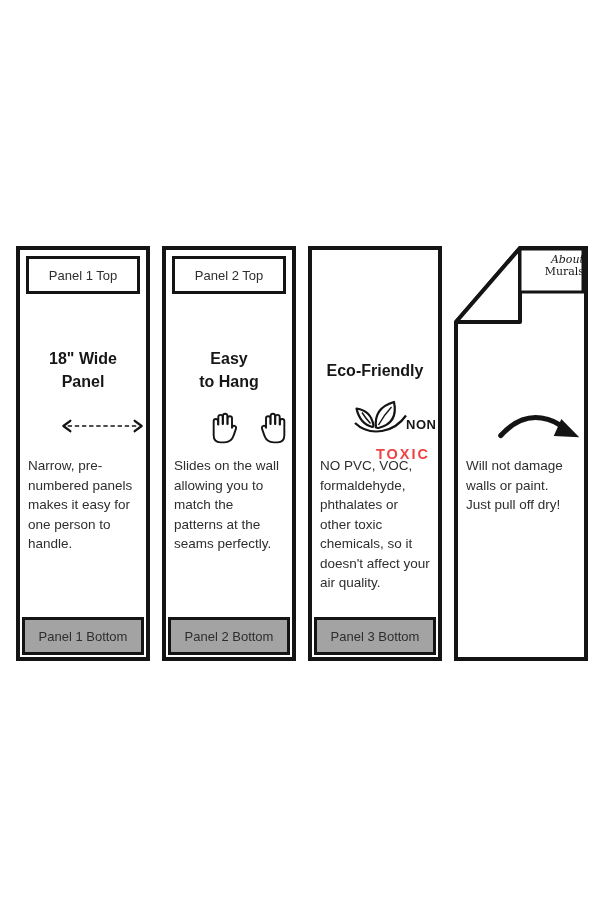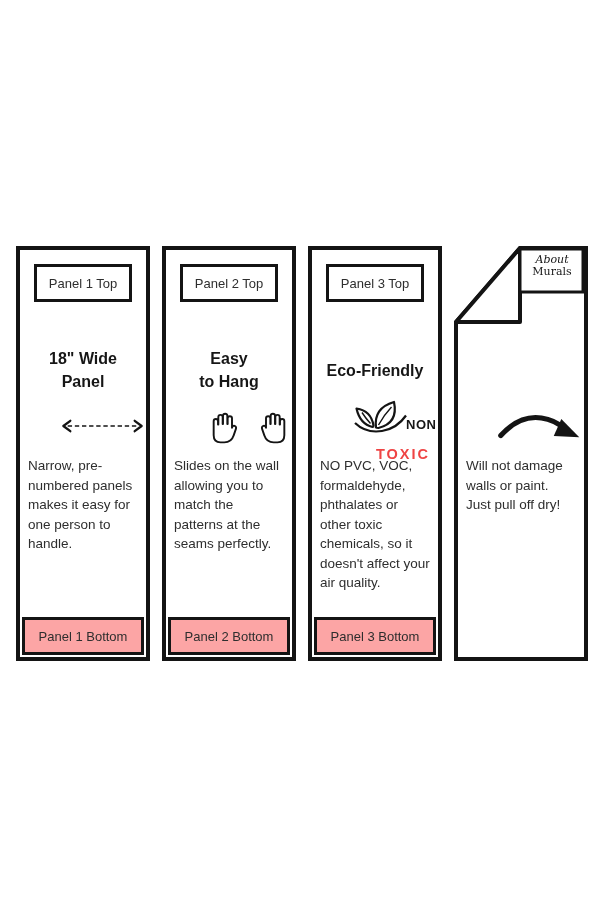--- a/index.html
+++ b/index.html
@@ -3,44 +3,44 @@
 <meta charset="utf-8">
 <style>
   html,body{margin:0;padding:0;background:#ffffff;}
   #stage{position:relative;width:600px;height:900px;background:#ffffff;overflow:hidden;
          font-family:"Liberation Sans", sans-serif;color:#2e2e2e;}
   .panel{position:absolute;top:246px;width:134px;height:415px;box-sizing:border-box;
          border:4px solid #141414;background:#ffffff;}
   .p1{left:16px}.p2{left:162px}.p3{left:308px}
   .panel4{position:absolute;top:246px;left:454px;width:134px;height:415px;background:transparent;}
   .p4svg{position:absolute;left:0;top:0;}
-  .phead{margin:14px;border:3px solid #141414;height:32px;display:flex;align-items:center;
+  .phead{margin:6px;border:3px solid #141414;height:32px;display:flex;align-items:center;
          justify-content:center;font-size:13px;background:#fff;}
   .pfoot{position:absolute;left:2px;right:2px;bottom:2px;border:3px solid #141414;height:32px;
-         display:flex;align-items:center;justify-content:center;font-size:13px;background:#fca5a5;}
+         display:flex;align-items:center;justify-content:center;font-size:13px;background:#a3a3a3;}
   .panel4 .pfoot{left:5px;right:5px;bottom:5px;}
   .ptitle{position:absolute;top:92px;left:0;right:0;height:56px;display:flex;flex-direction:column;
           align-items:center;justify-content:center;font-weight:bold;font-size:16px;
           line-height:23px;color:#161616;text-align:center;}
   .picon{position:absolute;top:149px;left:0;right:0;height:54px;display:flex;align-items:center;
          justify-content:center;margin-left:39px;}
   .pbody{position:absolute;top:206px;left:8px;right:8px;font-size:13.5px;line-height:19.5px;
          text-align:left;white-space:pre-wrap;}
   .panel4 .ptitle{top:96px;left:4px;right:4px;}
   .panel4 .picon{top:153px;left:4px;right:4px;}
   .panel4 .pbody{top:210px;left:12px;right:12px;}
   .hands{display:flex;gap:22px;align-items:center;}
   .hand-flip{transform:scaleX(-1);}
   .eco{position:relative;width:92px;height:56px;}
   .eco svg{position:absolute;left:2px;top:0;}
   .eco .non{position:absolute;left:55px;top:19px;font-weight:bold;font-size:13px;
             letter-spacing:0.5px;color:#161616;}
   .eco .toxic{position:absolute;left:25px;top:48px;font-weight:bold;font-size:14.5px;
             letter-spacing:2px;color:#ef4444;}
-  .logo{position:absolute;left:66px;top:7px;width:64px;text-align:center;color:#161616;}
+  .logo{position:absolute;left:66px;top:7px;width:64px;text-align:right;color:#161616;}
   .logo .l1{font-family:"DejaVu Serif", serif;font-style:italic;font-size:11px;line-height:13px;display:block;}
   .logo .l2{font-family:"DejaVu Serif", serif;font-size:11px;line-height:12px;display:block;}
 </style>
 </head>
 <body>
 
 <div id="stage">
 
   <div class="panel p1">
     <div class="phead">
@@ -89,23 +89,20 @@
         </svg>
       </div>
     </div>
     <div class="pbody">Slides on the wall allowing you to match the patterns at the seams perfectly.</div>
     <div class="pfoot">
       <span>Panel 2 Bottom</span>
     </div>
   </div>
 
   <div class="panel p3">
-    <div class="phead">
-      <span>Panel 3 Top</span>
-    </div>
     <div class="ptitle">
       <span>Eco-Friendly</span>
       <span></span>
     </div>
     <div class="picon">
       <div class="eco">
         <svg width="56" height="40" viewBox="0 0 56 40">
           <path d="M2 25 Q13 35.5 29 33 Q44 30.5 53 17.5" fill="none" stroke="#141414" stroke-width="2.2"></path>
           <path d="M19.5 29 Q7 26 3.5 10.5 Q18 12.5 20.5 27.5 Q20.5 29 19.5 29 Z" fill="#ffffff" stroke="#141414" stroke-width="2.2" stroke-linejoin="round"></path>
           <path d="M17.5 25.5 Q12.5 20 9 14.5" fill="none" stroke="#141414" stroke-width="1.4"></path>

